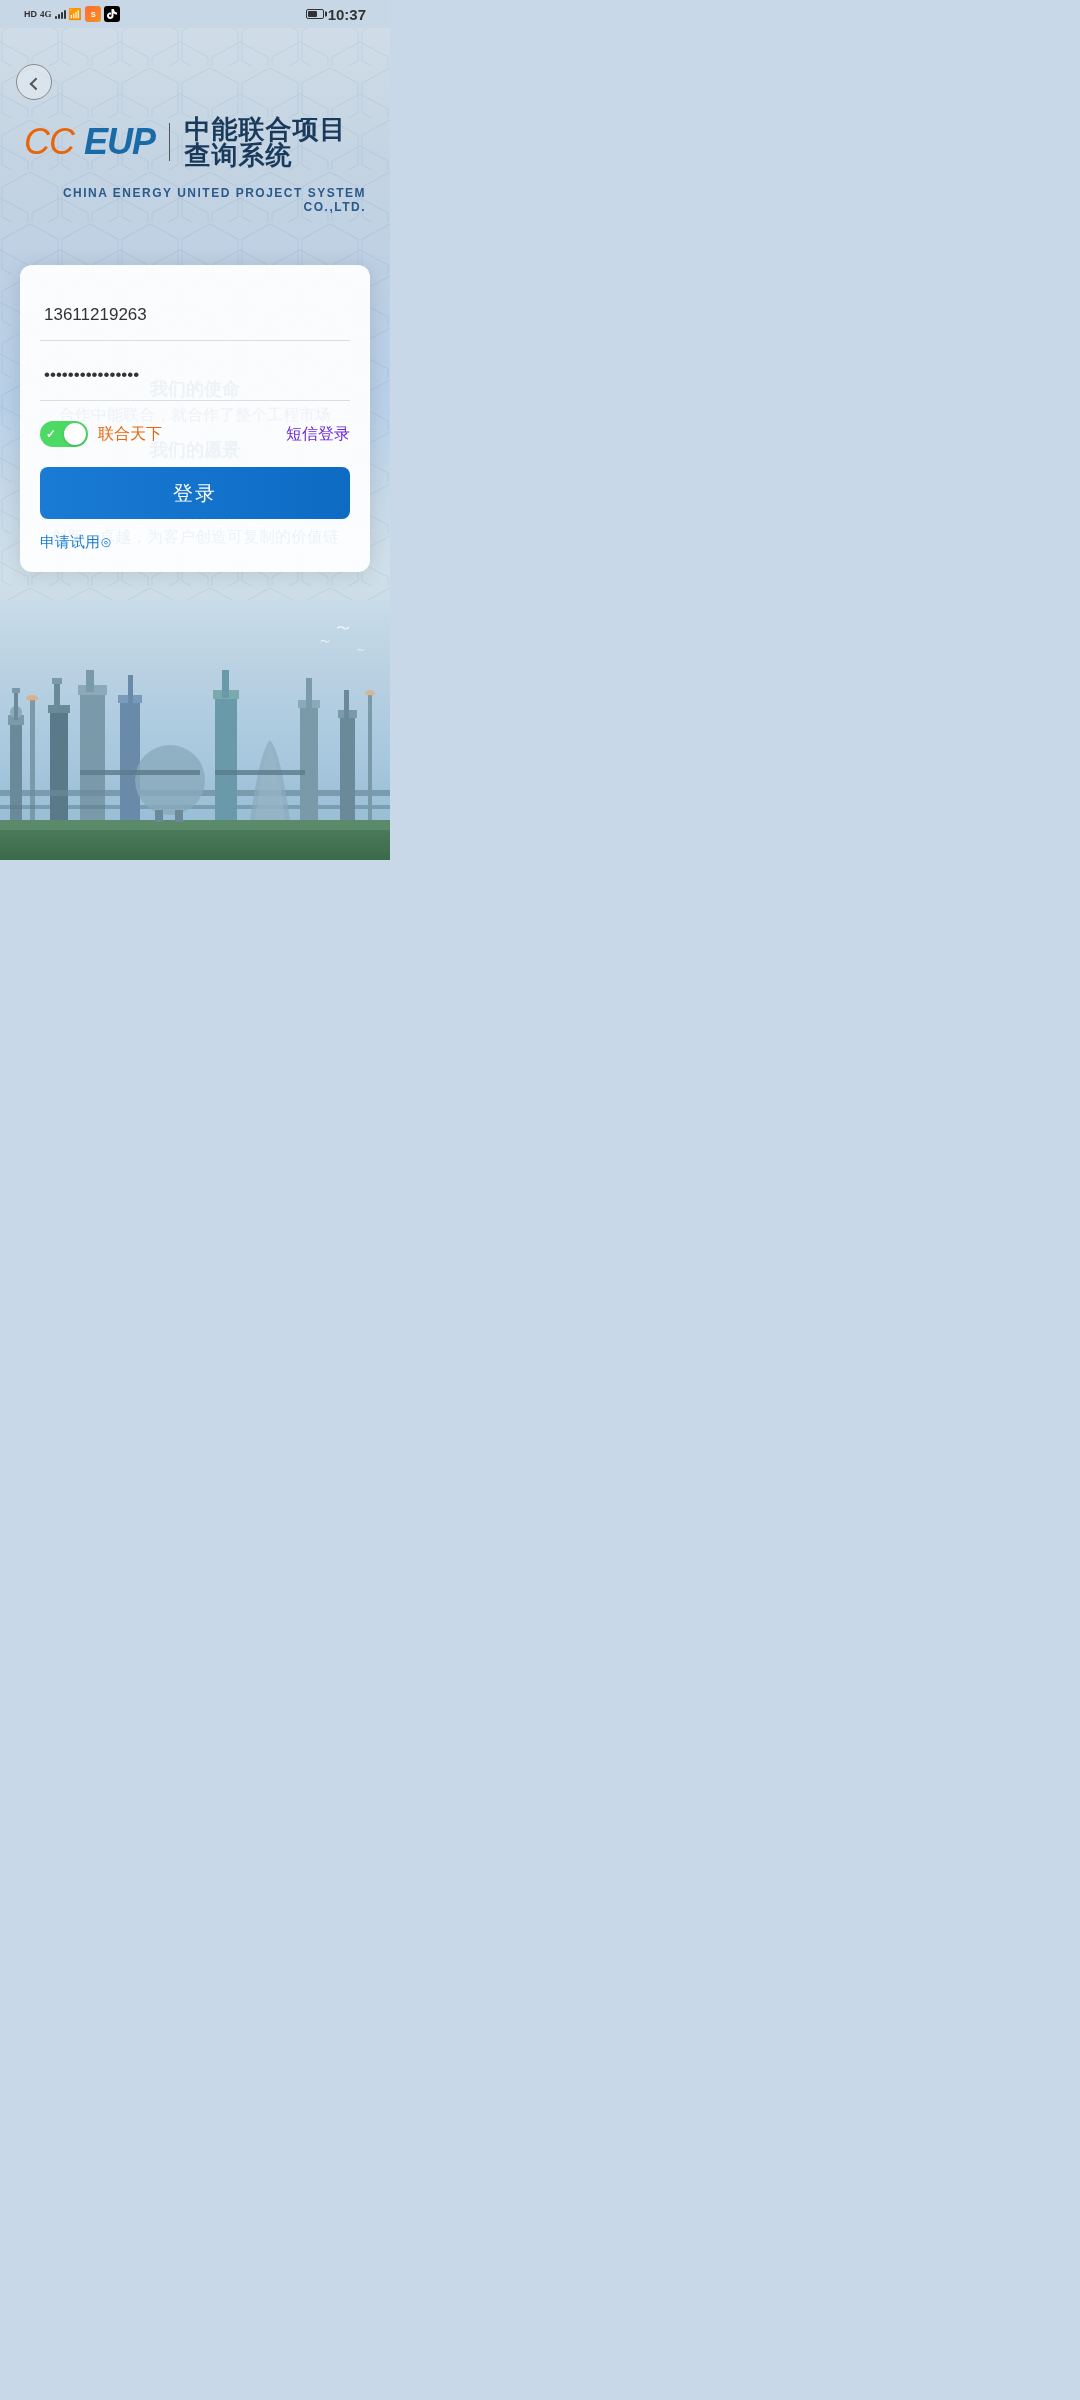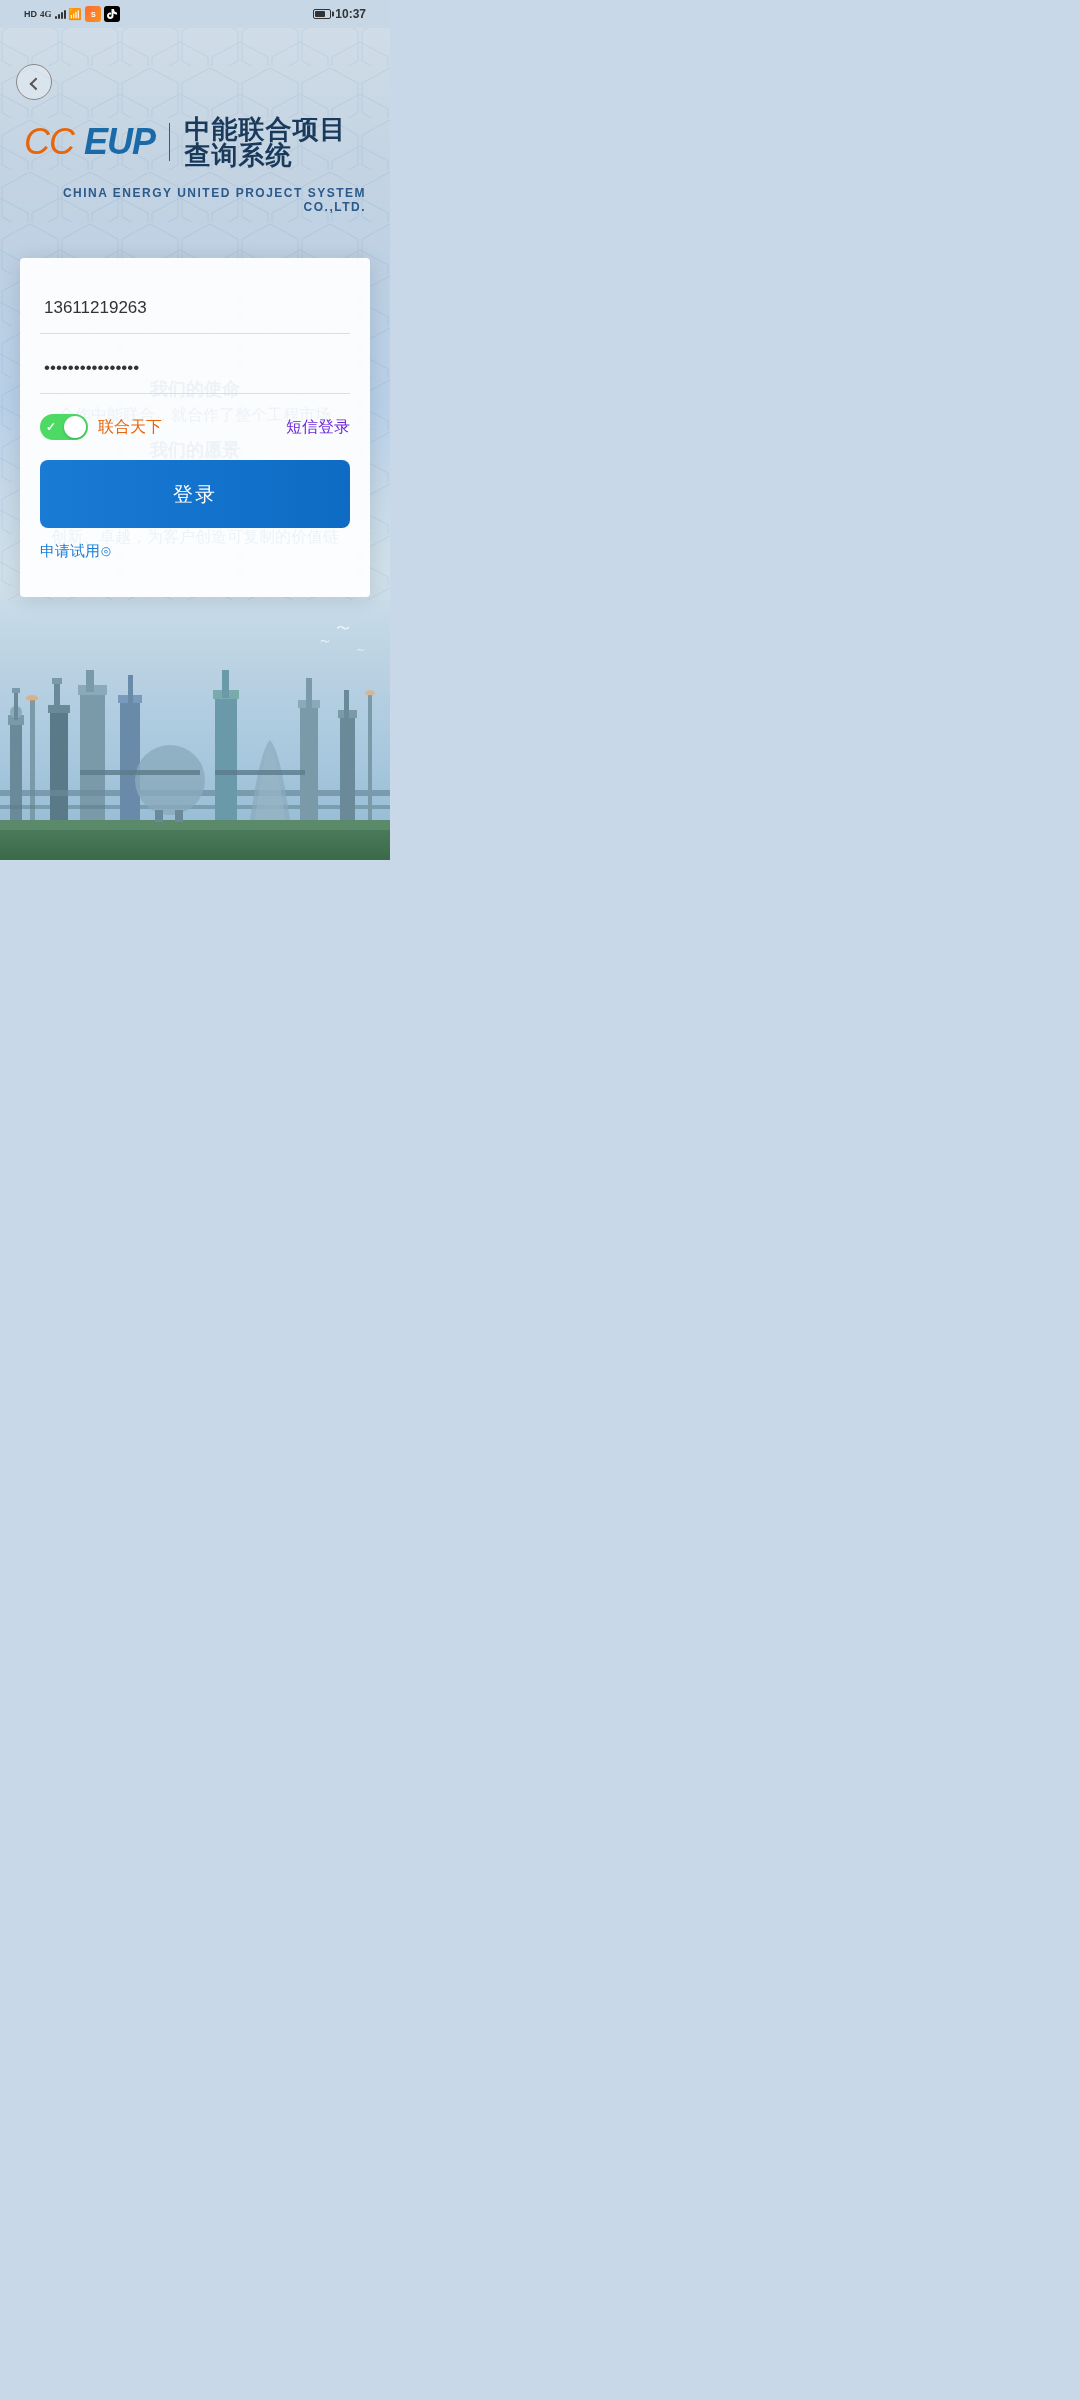--- a/index.html
+++ b/index.html
@@ -29,21 +29,21 @@
       display: flex;
       align-items: center;
       gap: 3px;
       font-size: 10px;
       color: #333;
     }
     .status-right {
       display: flex;
       align-items: center;
       gap: 4px;
-      font-size: 12px;
+      font-size: 15px;
       font-weight: 600;
       color: #333;
     }
     .signal-bar {
       display: flex;
       align-items: flex-end;
       gap: 1px;
       height: 10px;
     }
     .signal-bar span {
@@ -167,26 +167,26 @@
       font-weight: 600;
       color: #2a5a8a;
       letter-spacing: 1.5px;
       margin-top: 18px;
       text-align: right;
     }
 
     
     .login-card {
       position: absolute;
-      top: 230px;
+      top: 237px;
       left: 20px;
       right: 20px;
       background: rgba(255,255,255,0.92);
-      border-radius: 4px;
-      padding: 24px 20px 36px;
+      border-radius: 12px;
+      padding: 24px 20px 20px;
       z-index: 10;
       box-shadow: 0 2px 20px rgba(0,0,0,0.12);
     }
 
     .input-field {
       width: 100%;
       height: 52px;
       border: none;
       border-bottom: 1px solid #ddd;
       background: transparent;
@@ -245,21 +245,21 @@
     }
     .sms-login-link {
       font-size: 16px;
       color: #6d28d9;
       cursor: pointer;
       text-align: right;
     }
 
     .login-btn {
       width: 100%;
-      height: 68px;
+      height: 52px;
       background: linear-gradient(90deg, #1a7bd4, #0d6bc4);
       border: none;
       border-radius: 8px;
       color: white;
       font-size: 20px;
       font-weight: 500;
       letter-spacing: 2px;
       cursor: pointer;
     }
 

